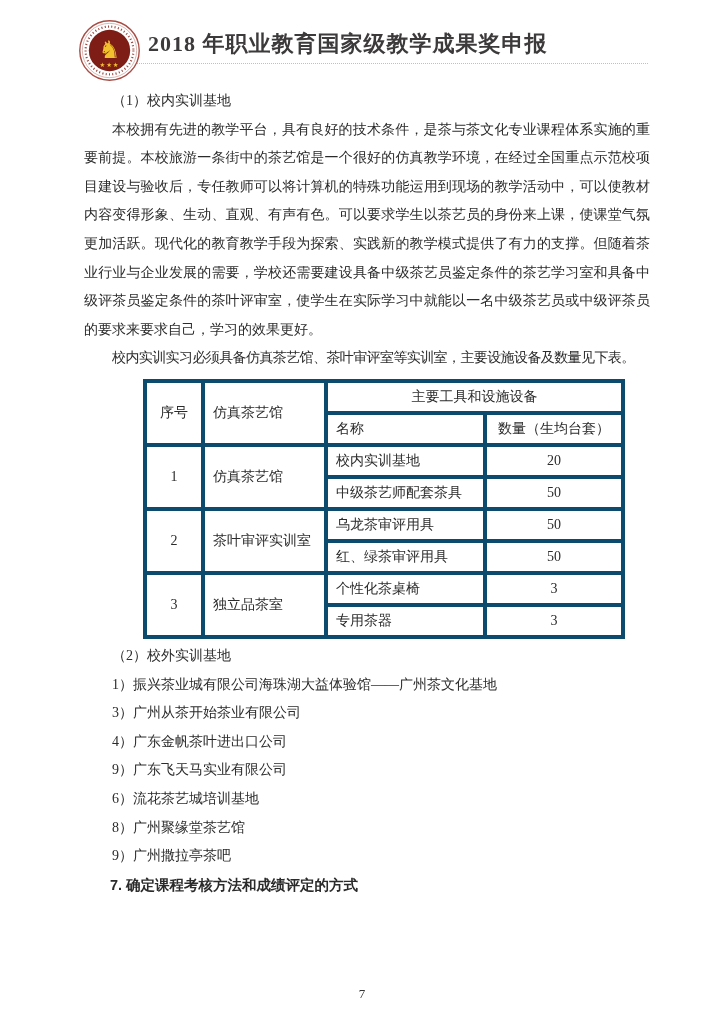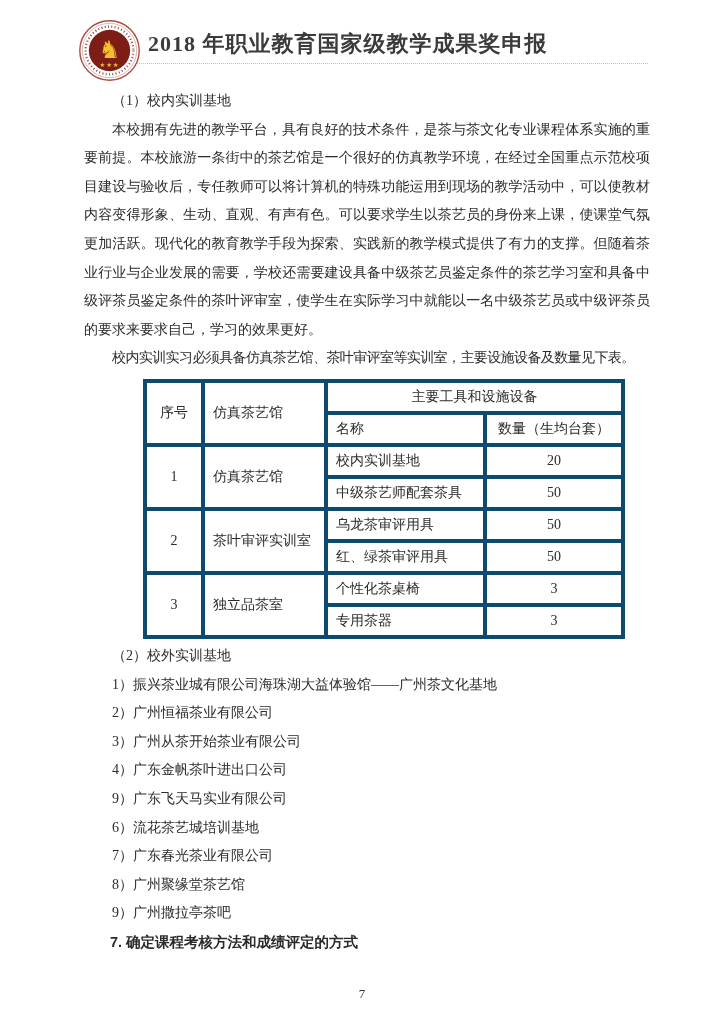--- a/index.html
+++ b/index.html
@@ -133,26 +133,24 @@
         <tr>
           <td class="name">专用茶器</td>
           <td class="c">3</td>
         </tr>
       </tbody>
     </table>
 
     <div class="indent">（2）校外实训基地</div>
 
     <div class="list-item">1）振兴茶业城有限公司海珠湖大益体验馆——广州茶文化基地</div>
-    <div class="list-item">2）广州恒福茶业有限公司</div>
     <div class="list-item">3）广州从茶开始茶业有限公司</div>
     <div class="list-item">4）广东金帆茶叶进出口公司</div>
     <div class="list-item">9）广东飞天马实业有限公司</div>
     <div class="list-item">6）流花茶艺城培训基地</div>
-    <div class="list-item">7）广东春光茶业有限公司</div>
     <div class="list-item">8）广州聚缘堂茶艺馆</div>
     <div class="list-item">9）广州撒拉亭茶吧</div>
 
     <div class="bold-heading">7. 确定课程考核方法和成绩评定的方式</div>
   </div>
 
   <div class="page-number">7</div>
 
 </div>
 

